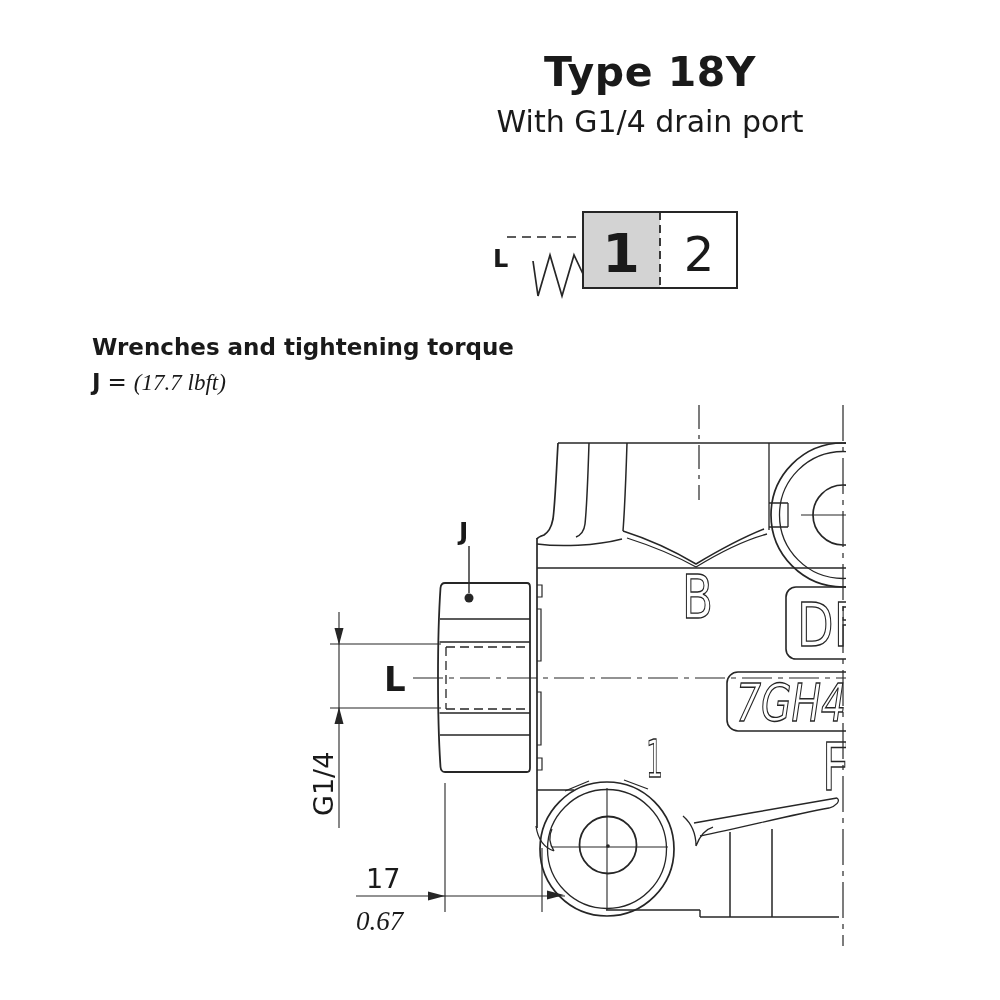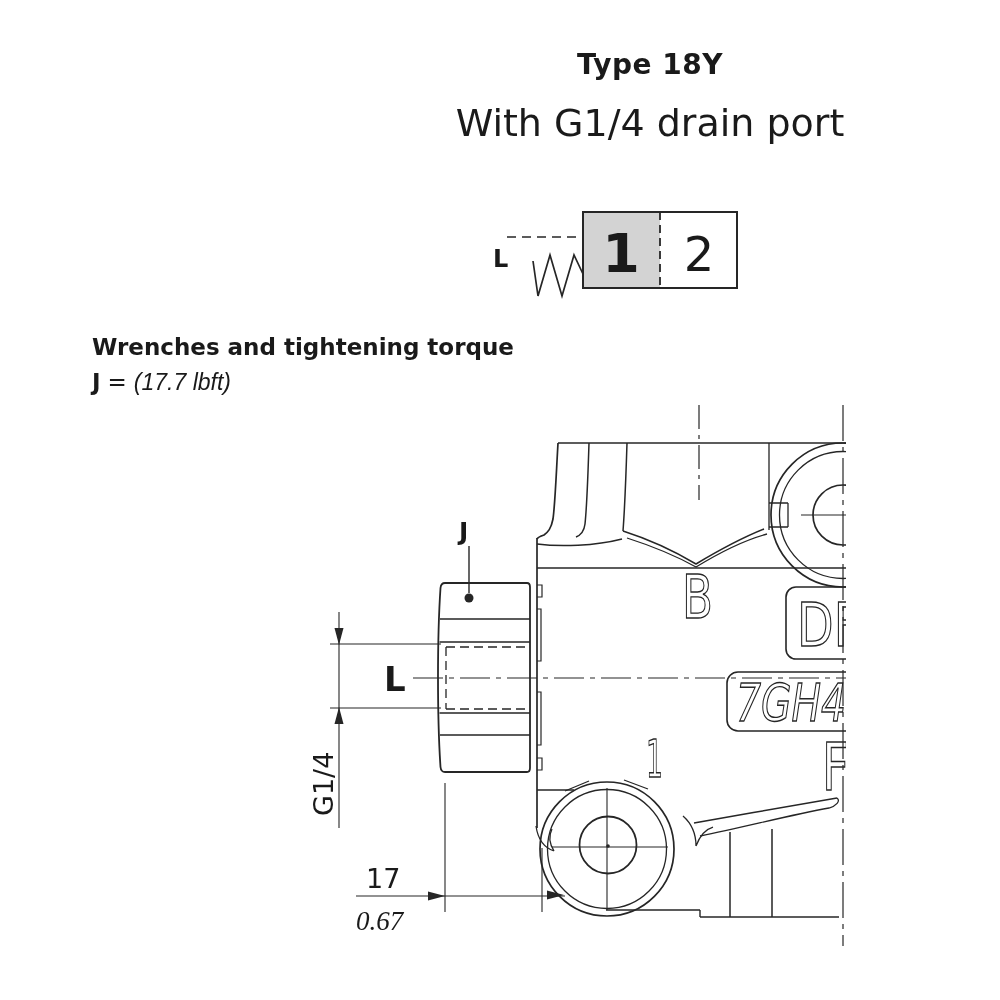--- a/index.html
+++ b/index.html
@@ -1,28 +1,28 @@
 <!DOCTYPE html>
 <html><head>
 <meta charset="utf-8">
 <style>
   html,body{margin:0;padding:0;}
   body{width:1000px;height:1000px;position:relative;background:#ffffff;
        font-family:"DejaVu Sans","Liberation Sans",sans-serif;color:#1a1a1a;overflow:hidden;}
   .abs{position:absolute;}
   
   #title-block{left:300px;top:48px;width:700px;text-align:center;}
-  .title{font-size:28px;font-weight:bold;letter-spacing:.5px;}
-  .subtitle{font-size:38px;margin-top:20px;}
+  .title{font-size:41px;font-weight:bold;letter-spacing:.5px;}
+  .subtitle{font-size:30px;margin-top:8px;}
   
   #torque-block{left:92px;top:334px;}
   .torque-heading{font-size:23px;font-weight:bold;}
   .torque-line{font-size:23px;margin-top:9px;display:flex;align-items:baseline;gap:7px;}
   .torque-line .key{font-weight:bold;}
-  .torque-line .imperial{font-family:Liberation Sans, sans-serif;font-style:italic;}
+  .torque-line .imperial{font-family:Liberation Serif, serif;font-style:italic;}
   
   svg{position:absolute;overflow:hidden;}
   .ln{stroke:#262626;fill:none;}
   .ar{fill:#262626;stroke:none;}
   .lbl{fill:#1a1a1a;font-family:"DejaVu Sans",sans-serif;}
   .stamp{fill:none;stroke:#262626;stroke-width:1.35px;font-family:"DejaVu Sans",sans-serif;}
   .dimtxt{fill:#1a1a1a;font-family:"DejaVu Sans",sans-serif;}
   .dimin{fill:#1a1a1a;font-family:"Liberation Serif","DejaVu Serif",serif;font-style:italic;}
 </style>
 </head>

